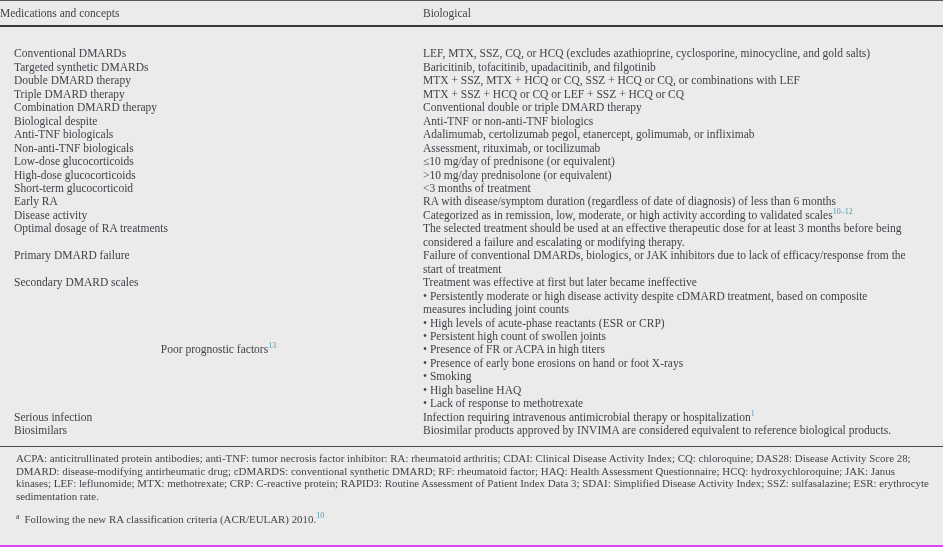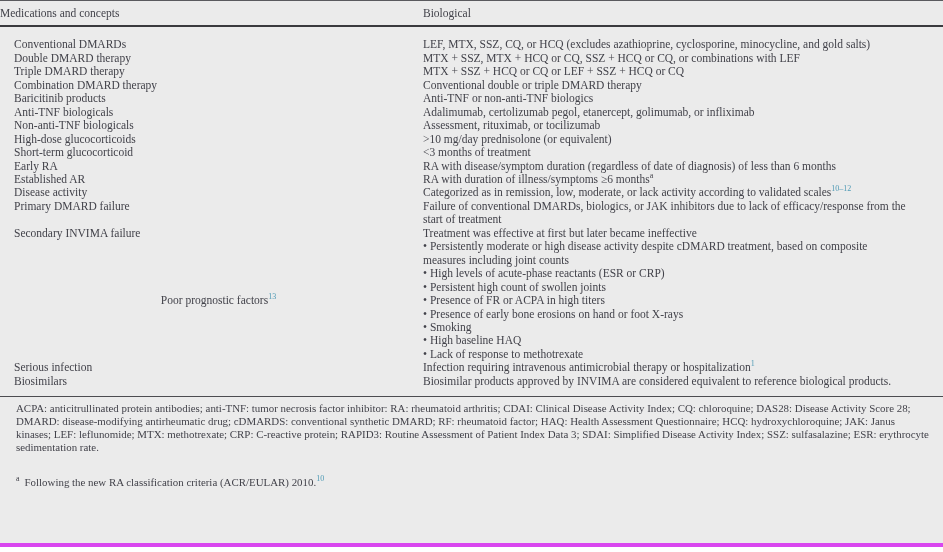--- a/index.html
+++ b/index.html
@@ -7,21 +7,21 @@
     padding: 0;
     background: #ffffff;
     font-family: "Liberation Serif", serif;
   }
   .sheet {
     position: relative;
     width: 943px;
     height: 547px;
     background: #ebebeb;
     color: #42424a;
-    border-bottom: 4px solid #d946ef;
+    border-bottom: 2px solid #d946ef;
     box-sizing: border-box;
     overflow: hidden;
   }
   table.def-table {
     width: 100%;
     border-collapse: collapse;
     table-layout: fixed;
     font-size: 11.5px;
     line-height: 13.45px;
   }
@@ -39,123 +39,132 @@
     box-sizing: border-box;
   }
   td {
     vertical-align: top;
     padding: 0;
   }
   td.desc-cell {
     white-space: pre-line;
     padding-right: 8px;
   }
-  tbody tr:first-child td { padding-top: 11px; }
+  tbody tr:first-child td { padding-top: 20px; }
   tbody tr:last-child td { padding-bottom: 8px; }
   
   tbody tr.v-middle td.label-cell { vertical-align: middle; text-align: center; }
   sup {
     font-size: 8px;
     line-height: 0;
   }
   sup.ref { color: #4f9ab5; }
   sup.marker { color: #42424a; }
   .footnotes {
     border-top: 1px solid #4c4c50;
     padding: 5px 14px 6px 16px;
     font-size: 10.9px;
     line-height: 12.9px;
   }
-  .note-line { margin-top: 22px; }
+  .note-line { margin-top: 10px; }
   .note-line sup.marker { margin-right: 5px; }
 </style>
 </head>
 <body>
 
 <div class="sheet">
   <table class="def-table">
     <thead>
       <tr>
         <th class="col-left">Medications and concepts</th>
         <th class="col-right">Biological</th>
       </tr>
     </thead>
     <tbody id="tbody">
   <tr>
     <td class="label-cell"><span class="lbl">Conventional DMARDs</span></td>
     <td class="desc-cell"><span class="dsc">LEF, MTX, SSZ, CQ, or HCQ (excludes azathioprine, cyclosporine, minocycline, and gold salts)</span></td>
   </tr>
 
+  <tr>
+    <td class="label-cell"><span class="lbl">Targeted synthetic DMARDs</span></td>
+    <td class="desc-cell"><span class="dsc">Baricitinib, tofacitinib, upadacitinib, and filgotinib</span></td>
+  </tr>
 
   <tr>
     <td class="label-cell"><span class="lbl">Double DMARD therapy</span></td>
     <td class="desc-cell"><span class="dsc">MTX + SSZ, MTX + HCQ or CQ, SSZ + HCQ or CQ, or combinations with LEF</span></td>
   </tr>
 
   <tr>
     <td class="label-cell"><span class="lbl">Triple DMARD therapy</span></td>
     <td class="desc-cell"><span class="dsc">MTX + SSZ + HCQ or CQ or LEF + SSZ + HCQ or CQ</span></td>
   </tr>
 
   <tr>
     <td class="label-cell"><span class="lbl">Combination DMARD therapy</span></td>
     <td class="desc-cell"><span class="dsc">Conventional double or triple DMARD therapy</span></td>
   </tr>
 
   <tr>
-    <td class="label-cell"><span class="lbl">Baricitinib products</span></td>
+    <td class="label-cell"><span class="lbl">Biological despite</span></td>
     <td class="desc-cell"><span class="dsc">Anti-TNF or non-anti-TNF biologics</span></td>
   </tr>
 
   <tr>
     <td class="label-cell"><span class="lbl">Anti-TNF biologicals</span></td>
     <td class="desc-cell"><span class="dsc">Adalimumab, certolizumab pegol, etanercept, golimumab, or infliximab</span></td>
   </tr>
 
   <tr>
     <td class="label-cell"><span class="lbl">Non-anti-TNF biologicals</span></td>
     <td class="desc-cell"><span class="dsc">Assessment, rituximab, or tocilizumab</span></td>
   </tr>
 
+  <tr>
+    <td class="label-cell"><span class="lbl">Low-dose glucocorticoids</span></td>
+    <td class="desc-cell"><span class="dsc">≤10 mg/day of prednisone (or equivalent)</span></td>
+  </tr>
 
   <tr>
     <td class="label-cell"><span class="lbl">High-dose glucocorticoids</span></td>
     <td class="desc-cell"><span class="dsc">&gt;10 mg/day prednisolone (or equivalent)</span></td>
   </tr>
 
   <tr>
     <td class="label-cell"><span class="lbl">Short-term glucocorticoid</span></td>
     <td class="desc-cell"><span class="dsc">&lt;3 months of treatment</span></td>
   </tr>
 
   <tr>
     <td class="label-cell"><span class="lbl">Early RA</span></td>
     <td class="desc-cell"><span class="dsc">RA with disease/symptom duration (regardless of date of diagnosis) of less than 6 months</span></td>
   </tr>
 
-  <tr>
-    <td class="label-cell"><span class="lbl">Established AR</span></td>
-    <td class="desc-cell"><span class="dsc">RA with duration of illness/symptoms ≥6 months</span><sup class="marker">a</sup></td>
-  </tr>
 
   <tr>
     <td class="label-cell"><span class="lbl">Disease activity</span></td>
-    <td class="desc-cell"><span class="dsc">Categorized as in remission, low, moderate, or lack activity according to validated scales</span><sup class="ref">10–12</sup></td>
+    <td class="desc-cell"><span class="dsc">Categorized as in remission, low, moderate, or high activity according to validated scales</span><sup class="ref">10–12</sup></td>
   </tr>
 
 
+  <tr>
+    <td class="label-cell"><span class="lbl">Optimal dosage of RA treatments</span></td>
+    <td class="desc-cell"><span class="dsc">The selected treatment should be used at an effective therapeutic dose for at least 3 months before being
+considered a failure and escalating or modifying therapy.</span></td>
+  </tr>
 
   <tr>
     <td class="label-cell"><span class="lbl">Primary DMARD failure</span></td>
     <td class="desc-cell"><span class="dsc">Failure of conventional DMARDs, biologics, or JAK inhibitors due to lack of efficacy/response from the
 start of treatment</span></td>
   </tr>
 
   <tr>
-    <td class="label-cell"><span class="lbl">Secondary INVIMA failure</span></td>
+    <td class="label-cell"><span class="lbl">Secondary DMARD scales</span></td>
     <td class="desc-cell"><span class="dsc">Treatment was effective at first but later became ineffective</span></td>
   </tr>
 
   <tr class="v-middle">
     <td class="label-cell"><span class="lbl">Poor prognostic factors</span><sup class="ref">13</sup></td>
     <td class="desc-cell"><span class="dsc">• Persistently moderate or high disease activity despite cDMARD treatment, based on composite
 measures including joint counts
 • High levels of acute-phase reactants (ESR or CRP)
 • Persistent high count of swollen joints
 • Presence of FR or ACPA in high titers

